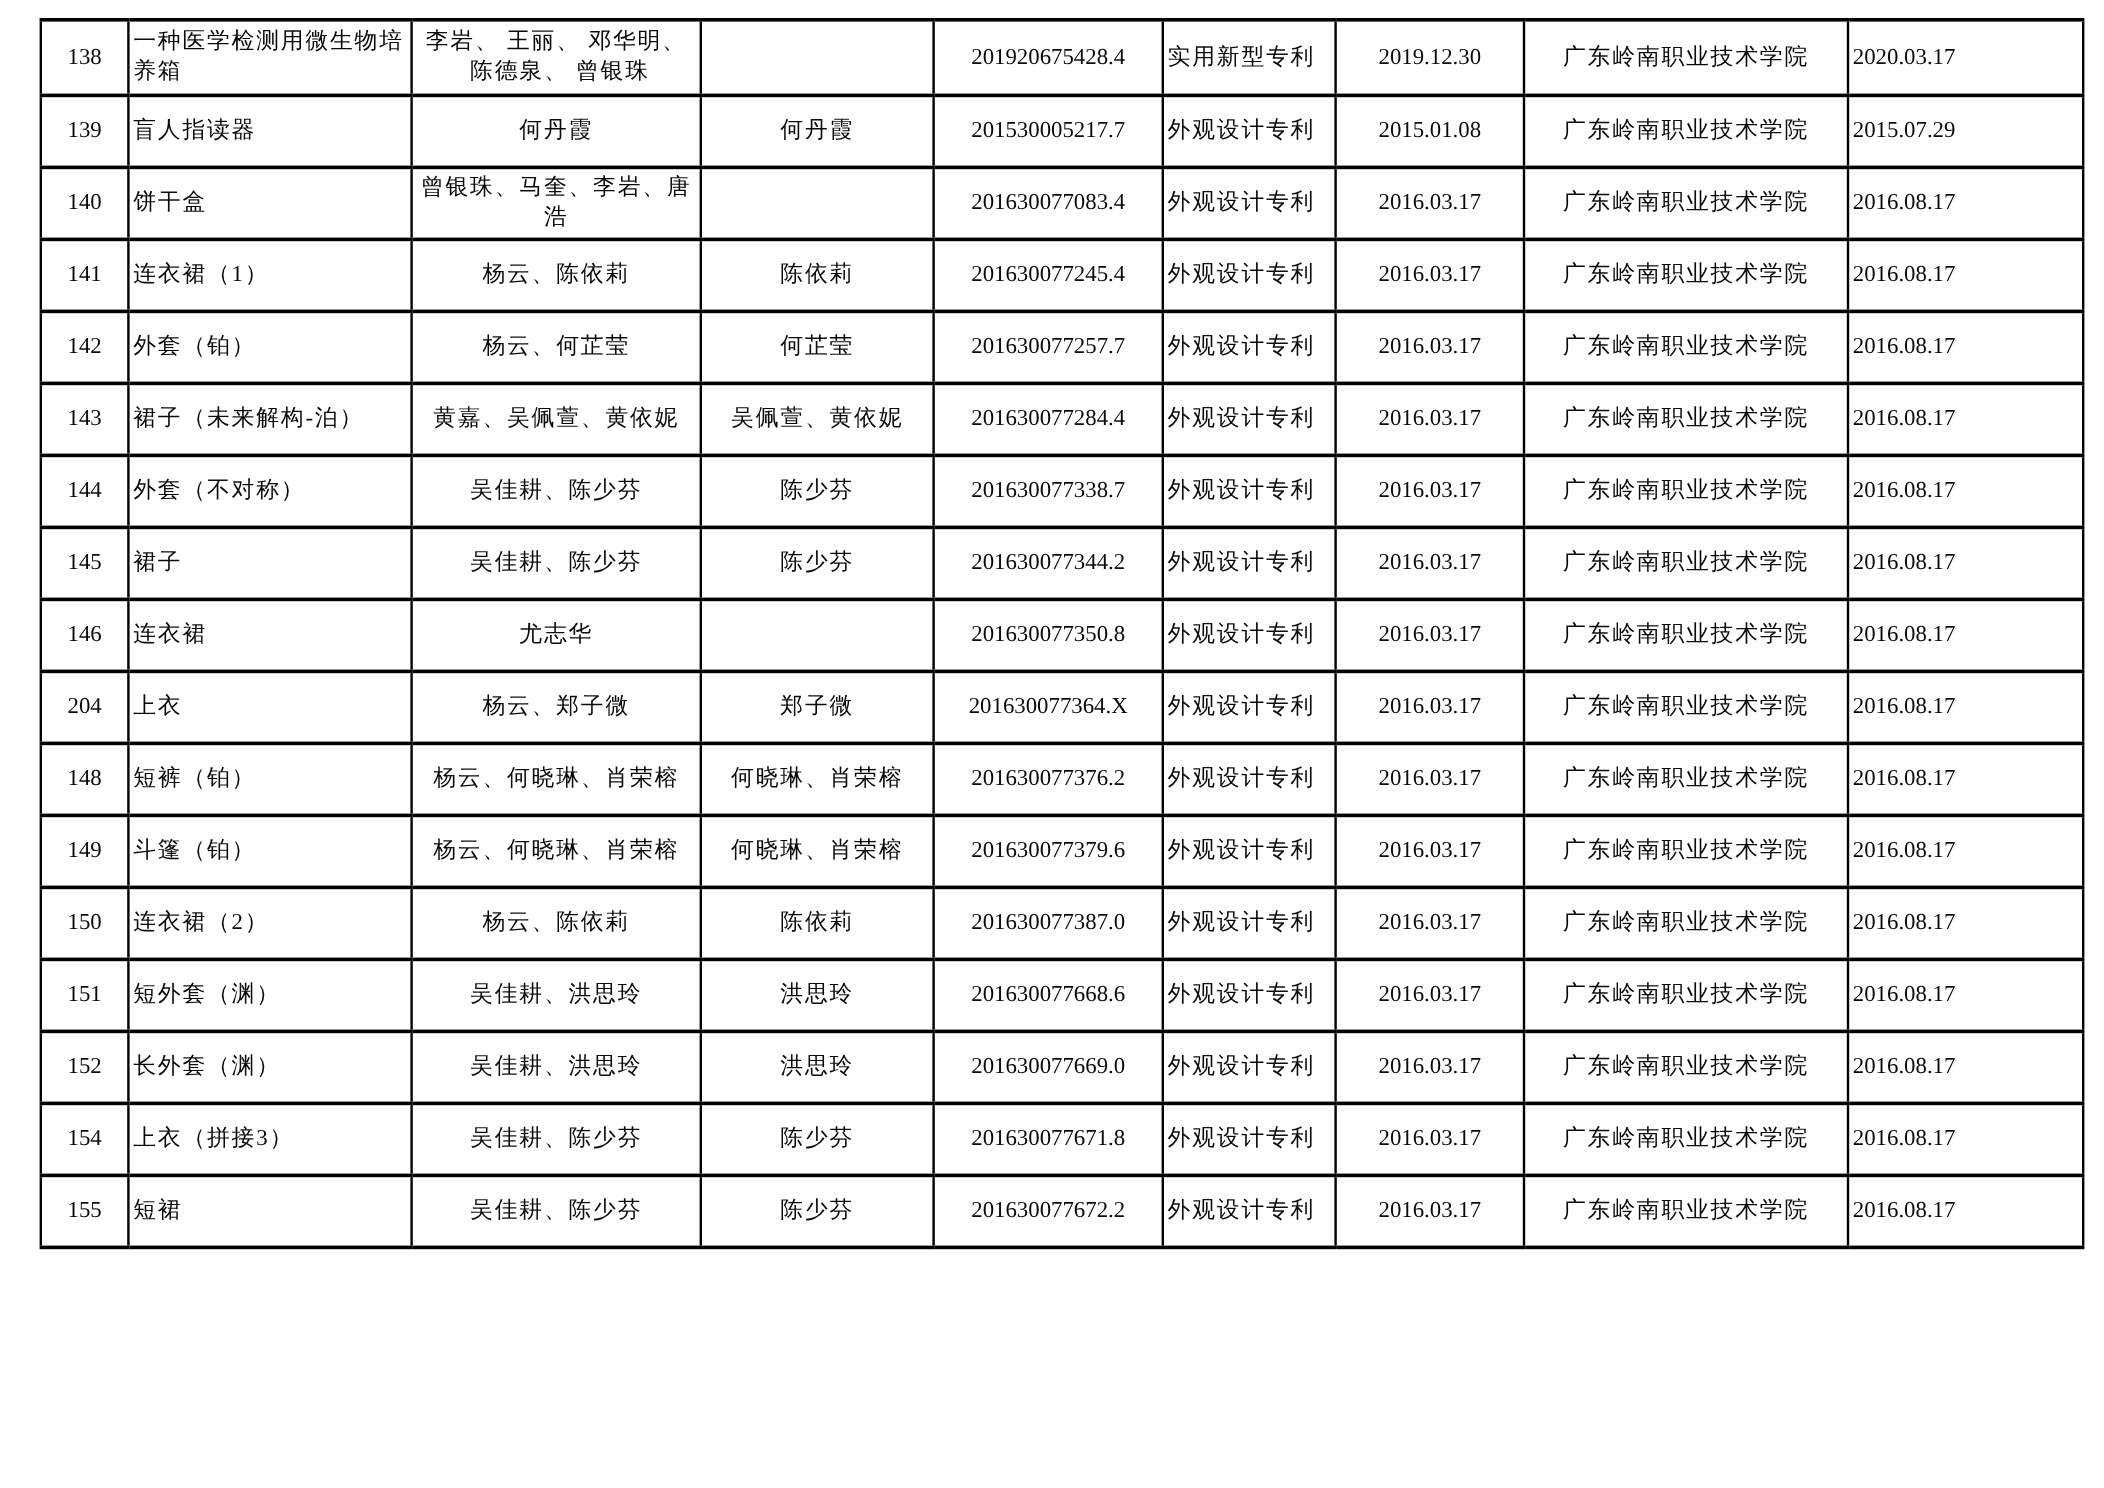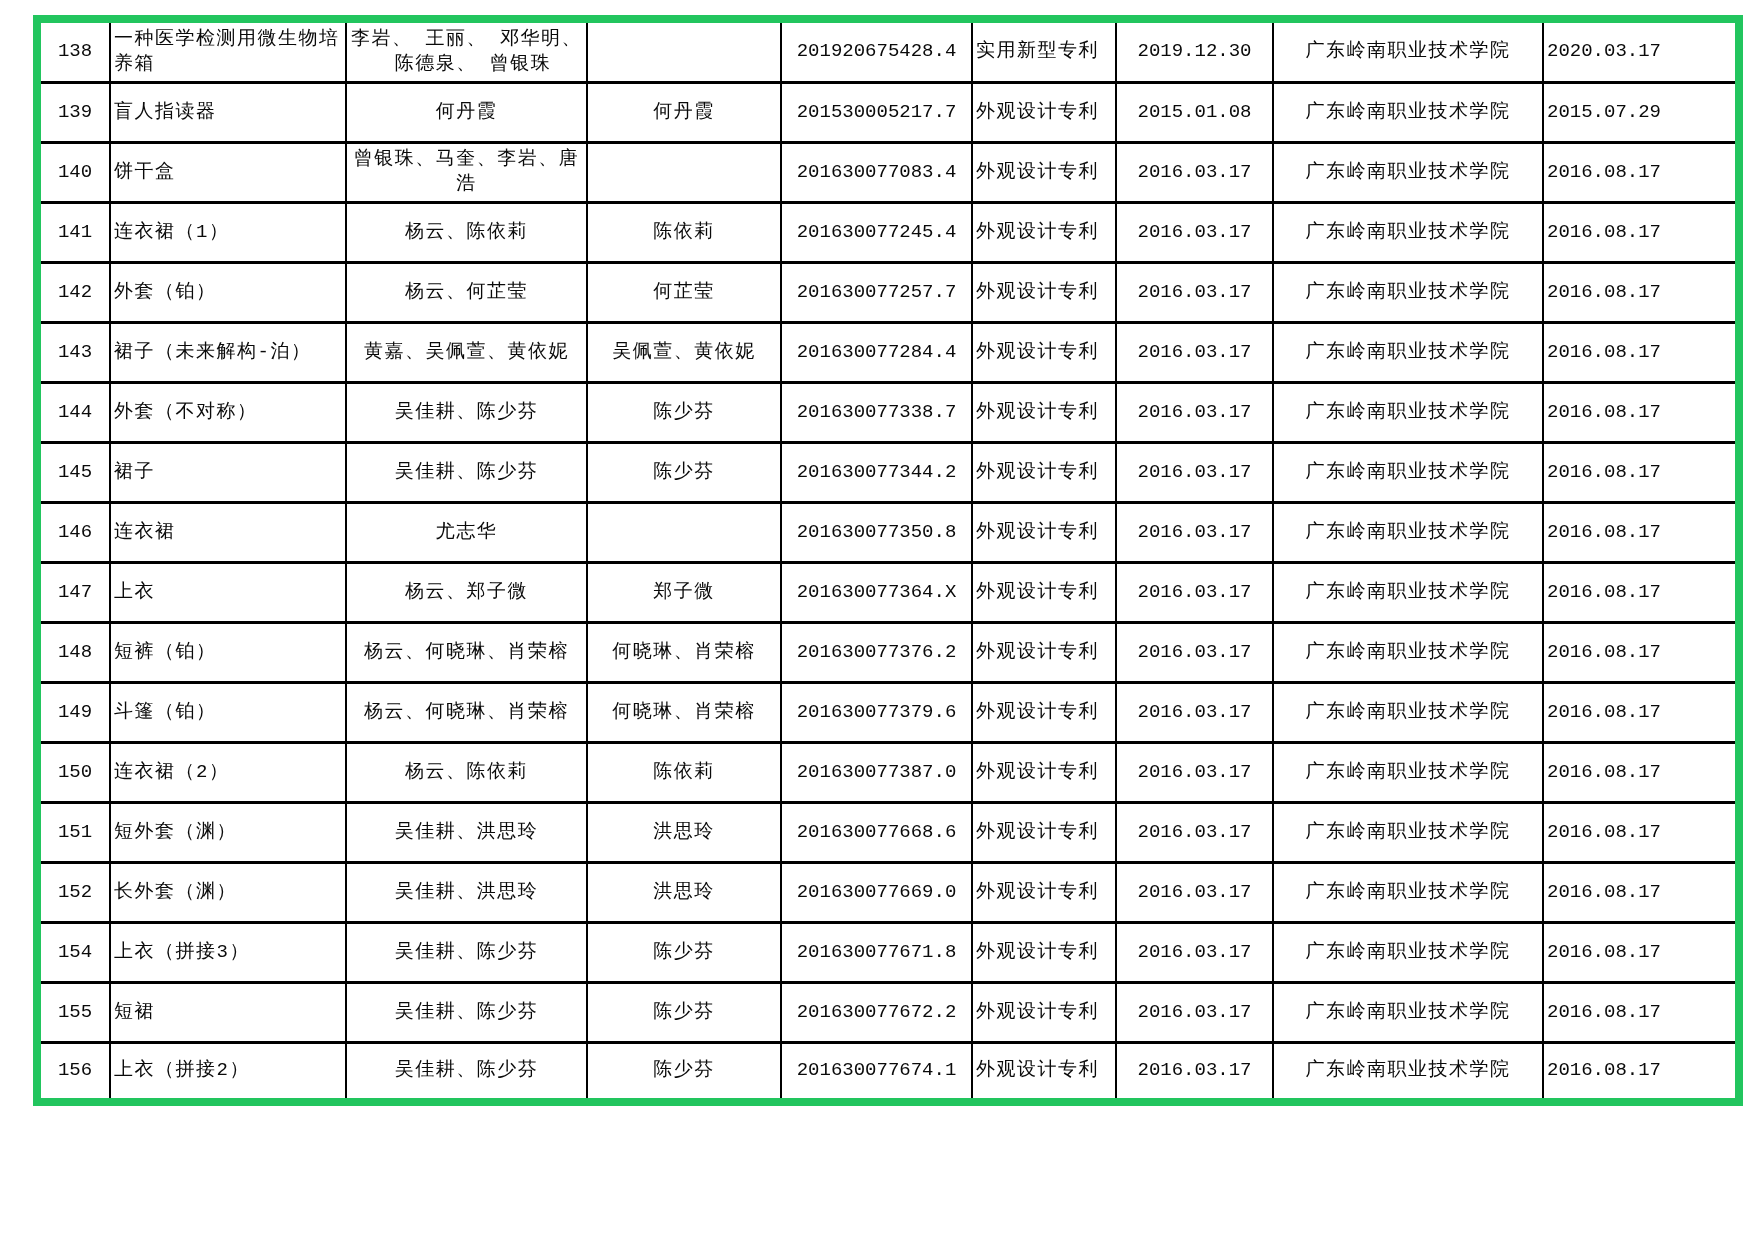--- a/index.html
+++ b/index.html
@@ -14,24 +14,24 @@
     background: #ffffff;
     overflow: hidden;
   }
   table.patents {
     position: absolute;
     left: 33px;
     top: 15px;
     width: 1702px;
     border-collapse: collapse;
     table-layout: fixed;
-    font-family: Liberation Mono, monospace;
+    font-family: Liberation Serif, serif;
     font-size: 19px;
     color: #0a0a0a;
-    border: 8px solid #22c55e;
+    border: 1px solid #22c55e;
   }
   table.patents td {
     border-left: 2px solid #000000;
     border-right: 2px solid #000000;
     border-top: 3px solid #000000;
     border-bottom: 3px solid #000000;
     vertical-align: middle;
     padding: 2px 3px;
     overflow: hidden;
     line-height: 1.3;
@@ -171,21 +171,21 @@
       <td class="c-inv">尤志华</td>
       <td class="c-des"></td>
       <td class="c-app">201630077350.8</td>
       <td class="c-type">外观设计专利</td>
       <td class="c-adate">2016.03.17</td>
       <td class="c-holder">广东岭南职业技术学院</td>
       <td class="c-gdate">2016.08.17</td>
     </tr>
 
     <tr>
-      <td class="c-no">147</td>
+      <td class="c-no">204</td>
       <td class="c-name">上衣</td>
       <td class="c-inv">杨云、郑子微</td>
       <td class="c-des">郑子微</td>
       <td class="c-app">201630077364.X</td>
       <td class="c-type">外观设计专利</td>
       <td class="c-adate">2016.03.17</td>
       <td class="c-holder">广东岭南职业技术学院</td>
       <td class="c-gdate">2016.08.17</td>
     </tr>
 
@@ -267,27 +267,16 @@
       <td class="c-name">短裙</td>
       <td class="c-inv">吴佳耕、陈少芬</td>
       <td class="c-des">陈少芬</td>
       <td class="c-app">201630077672.2</td>
       <td class="c-type">外观设计专利</td>
       <td class="c-adate">2016.03.17</td>
       <td class="c-holder">广东岭南职业技术学院</td>
       <td class="c-gdate">2016.08.17</td>
     </tr>
 
-    <tr>
-      <td class="c-no">156</td>
-      <td class="c-name">上衣（拼接2）</td>
-      <td class="c-inv">吴佳耕、陈少芬</td>
-      <td class="c-des">陈少芬</td>
-      <td class="c-app">201630077674.1</td>
-      <td class="c-type">外观设计专利</td>
-      <td class="c-adate">2016.03.17</td>
-      <td class="c-holder">广东岭南职业技术学院</td>
-      <td class="c-gdate">2016.08.17</td>
-    </tr>
   </tbody>
   </table>
 
 </div>
 
 </body></html>

